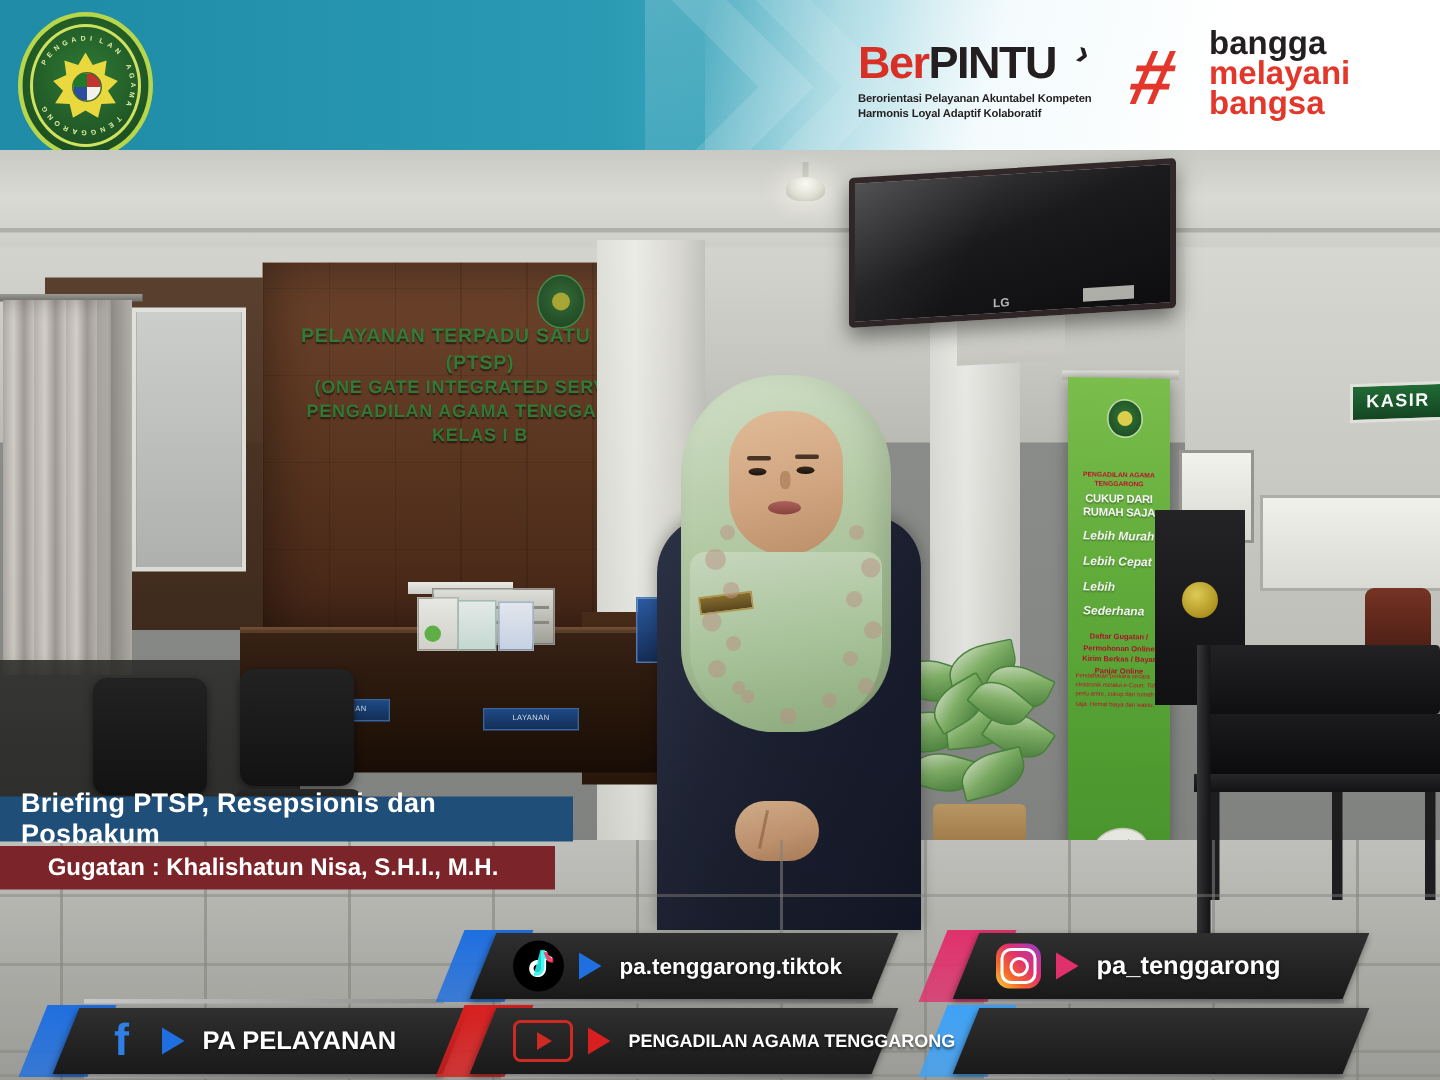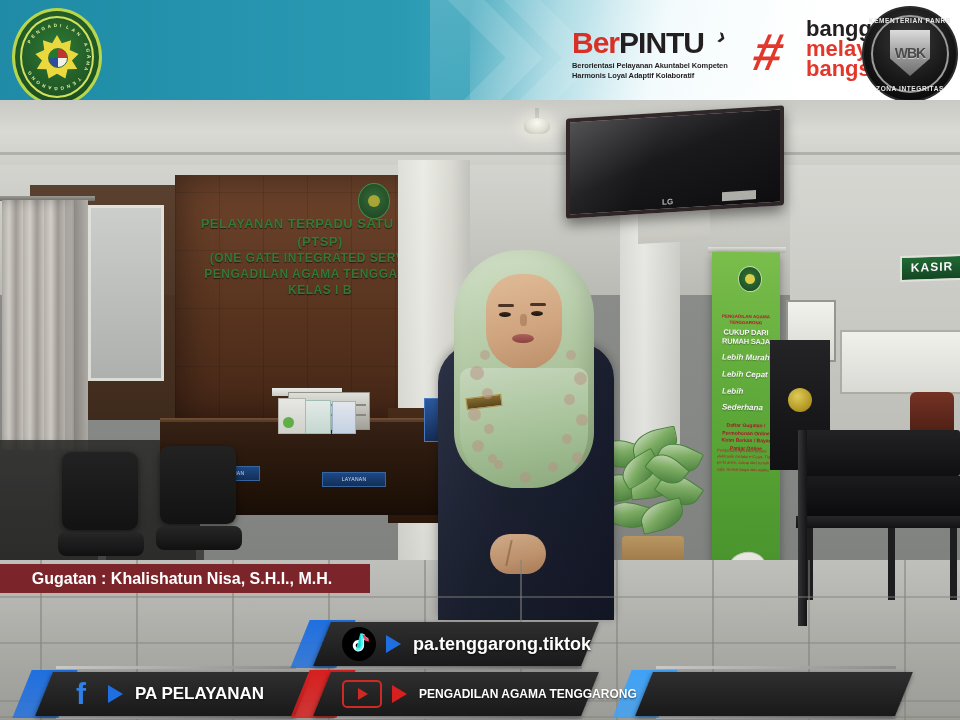--- a/index.html
+++ b/index.html
@@ -579,51 +579,55 @@
       </div>
     </div>
 
     <div class="bangga">
       <div class="bangga-hash">#</div>
       <div class="bangga-l1">bangga</div>
       <div class="bangga-l2">melayani</div>
       <div class="bangga-l3">bangsa</div>
     </div>
 
-    <div class="wbk">
-      <div class="wbk-ring"></div>
-      <div class="wbk-top">KEMENTERIAN PANRB</div>
-      <div class="wbk-shield">
-        <b>WBK</b>
-      </div>
-      <div class="wbk-bot">ZONA INTEGRITAS</div>
-    </div>
   </div>
 
+  <div class="cap-title">Briefing PTSP, Resepsionis dan Posbakum</div>
   <div class="cap-sub">Gugatan : Khalishatun Nisa, S.H.I., M.H.</div>
 
   <div class="social" id="social-bar">
       <div class="s-underline" style="left: 56px; top: 48px; width: 240px;"></div>
       <div class="s-underline" style="left: 334px; top: 48px; width: 248px;"></div>
       <div class="sitem" style="left: 300px; top: 4px; width: 268px;">
         <div class="s-accent" style="background: linear-gradient(rgb(31, 111, 224), rgba(31, 111, 224, 0.8));"></div>
         <div class="s-panel" style="width: 268px;"></div>
         <div class="s-inner">
           <div class="s-icon ic-tiktok">
             <svg width="20" height="22" viewBox="0 0 24 26">
               <path d="M15 1h3.4c.3 2.7 1.9 4.5 4.6 4.8v3.5c-1.8.1-3.4-.4-4.9-1.4v6.6c0 5.1-4.2 8.4-8.7 7.1-3.6-1-5.6-4.9-4.6-8.5.9-3.2 4-5.2 7.3-4.8v3.7c-2.1-.5-3.8.8-4 2.6-.2 1.8 1.2 3.3 3 3.3 1.6 0 2.9-1.2 2.9-3V1z" fill="#fff"></path>
               <path d="M13.6 0h3.4c.3 2.7 1.9 4.5 4.6 4.8v3.5c-1.8.1-3.4-.4-4.9-1.4v6.6c0 5.1-4.2 8.4-8.7 7.1" fill="#25F4EE" opacity=".85"></path>
               <path d="M16 2h3.4c.3 2.7 1.9 4.5 4.6 4.8v3.5c-1.8.1-3.4-.4-4.9-1.4" fill="#FE2C55" opacity=".85"></path>
             </svg>
           </div>
           <div class="s-tri" style="border-left: 15px solid rgb(31, 111, 224);"></div>
-          <div class="s-label" style="font-size: 18px;">pa.tenggarong.tiktok</div>
+          <div class="s-label" style="font-size: 15px;">pa.tenggarong.tiktok</div>
         </div>
       </div>
       <div class="s-underline" style="left: 656px; top: 48px; width: 240px;"></div>
+      <div class="sitem" style="left: 622px; top: 4px; width: 260px;">
+        <div class="s-accent" style="background: linear-gradient(rgb(224, 49, 109), rgba(224, 49, 109, 0.8));"></div>
+        <div class="s-panel" style="width: 260px;"></div>
+        <div class="s-inner">
+          <div class="ic-ig">
+            <div class="ic-ig-in"></div>
+          </div>
+          <div class="s-tri" style="border-left: 15px solid rgb(224, 49, 109);"></div>
+          <div class="s-label" style="font-size: 17px;">pa_tenggarong</div>
+        </div>
+      </div>
       <div class="s-underline" style="left: 56px; top: 98px; width: 240px;"></div>
       <div class="sitem" style="left: 22px; top: 54px; width: 260px;">
         <div class="s-accent" style="background: linear-gradient(rgb(31, 111, 224), rgba(31, 111, 224, 0.8));"></div>
         <div class="s-panel" style="width: 260px;"></div>
         <div class="s-inner">
           <div class="s-icon ic-fb">f</div>
           <div class="s-tri" style="border-left: 15px solid rgb(31, 111, 224);"></div>
           <div class="s-label" style="font-size: 17px;">PA PELAYANAN</div>
         </div>
       </div>

